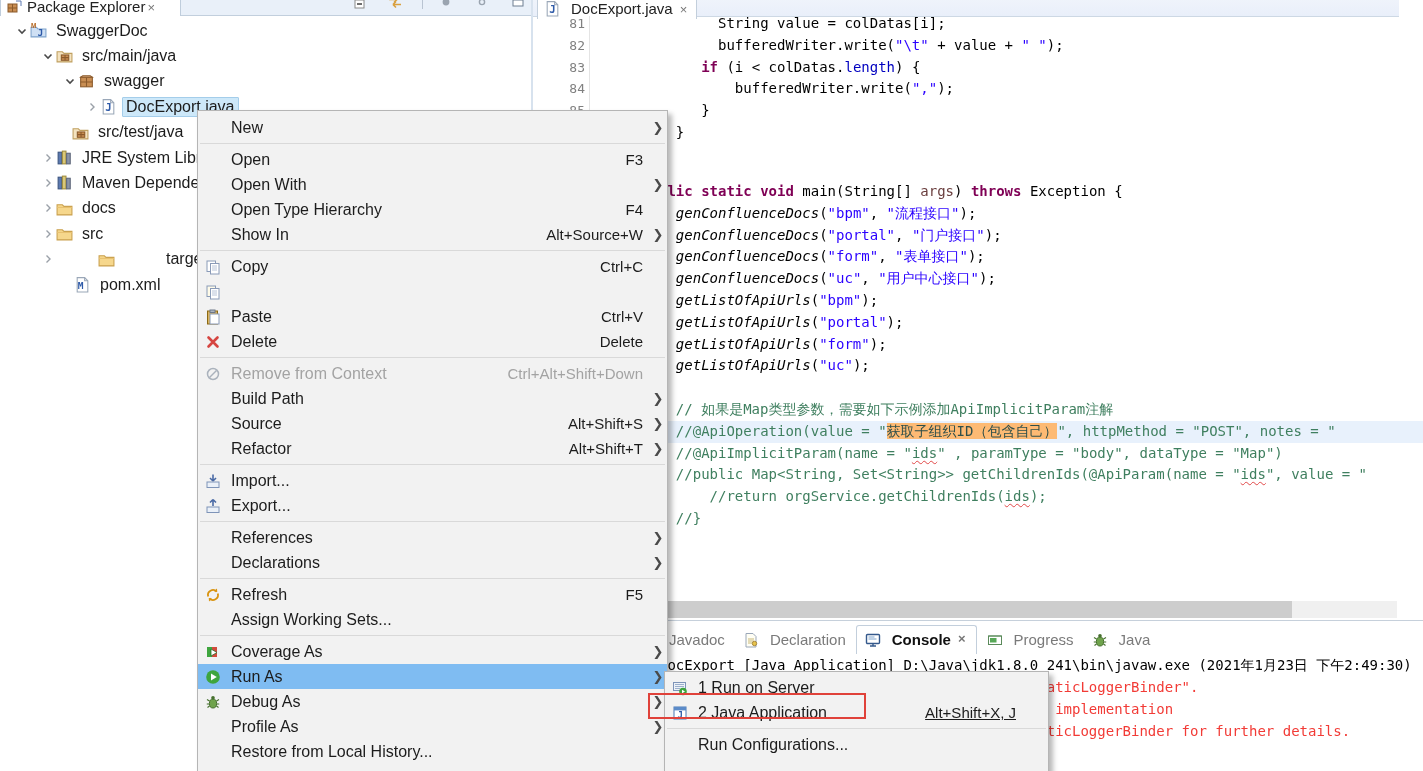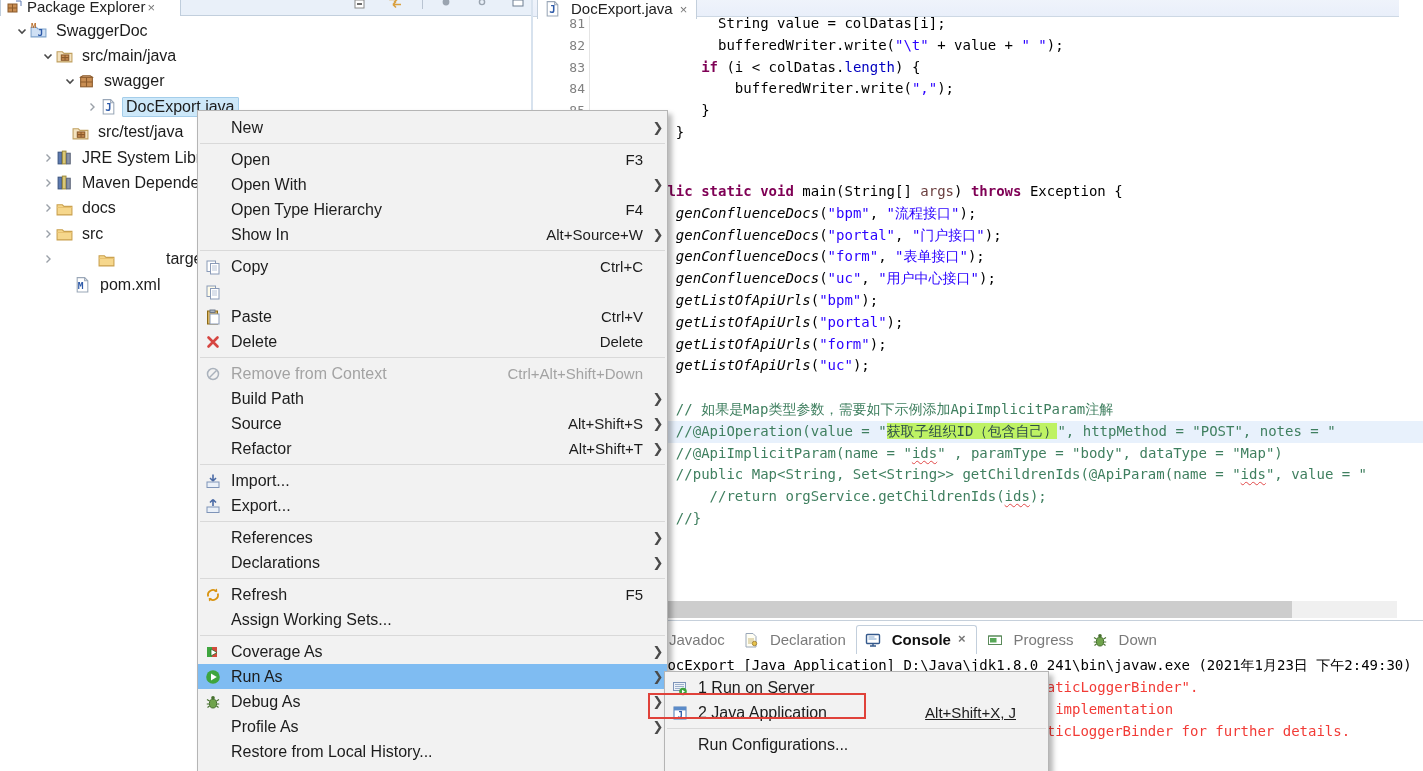--- a/index.html
+++ b/index.html
@@ -34,21 +34,21 @@
   #code{position:absolute;left:67px;top:0;right:0;bottom:24px;font-size:14px;overflow:hidden;}
   .cl{position:absolute;left:0;right:0;height:22px;line-height:21px;white-space:pre;}
   .cl.band{background:#e8f1fc;}
   .t-d{color:#000}
   .t-k{color:#7f0055;font-weight:bold}
   .t-s{color:#2a00ff}
   .t-f{color:#0000c0}
   .t-m{color:#000;font-style:italic}
   .t-c{color:#3f7f5f}
   .t-p{color:#6a3e3e}
-  .t-sel{background:#bef264;color:#2f4f4a;}
+  .t-sel{background:#fdba74;color:#2f4f4a;}
   .wavy{text-decoration:underline;text-decoration-style:wavy;text-decoration-color:#e14848;text-decoration-thickness:1px;text-underline-offset:2px;}
   #ed-hscroll{position:absolute;left:4px;right:26px;bottom:2px;height:17px;background:#f0f0f0;}
   #ed-hthumb{position:absolute;left:0;top:0;height:17px;width:755px;background:#cdcdcd;}
 
   
   #bottom{position:absolute;left:533px;top:620px;right:0;bottom:0;background:#fff;border-top:1px solid #c6d0db;}
   #b-tabs{position:absolute;left:128px;top:2px;height:31px;display:flex;align-items:flex-end;gap:2px;font-size:15px;color:#7a7a7a;}
   .b-tab{display:flex;gap:5px;padding:5px 8px 6px 8px;white-space:nowrap;}
   .b-tab.active{background:#fff;border:1px solid #c3cfdc;border-bottom:none;border-radius:3px 3px 0 0;color:#111;font-weight:bold;}
   #console-out{position:absolute;left:126px;top:34px;right:0;bottom:0;font-size:14px;}
@@ -354,21 +354,21 @@
           <span>Progress</span>
         </div>
         <div class="b-tab">
           <span class="ic">
             <svg width="16" height="16" viewBox="0 0 16 16">
               <ellipse cx="8" cy="9.5" rx="3.6" ry="4.5" fill="#6fa34c" stroke="#46702e"></ellipse>
               <circle cx="8" cy="3.8" r="1.8" fill="#46702e"></circle>
               <path d="M4.5 7L2 5.5M4.3 10H1.8M4.5 12l-2 1.5M11.5 7L14 5.5M11.7 10h2.5M11.5 12l2 1.5" stroke="#46702e" stroke-width="1.1"></path>
             </svg>
           </span>
-          <span>Down</span>
+          <span>Java</span>
         </div>
       </div>
     <div id="console-out" class="mono">
         <div class="con-line con-black" style="top: 0px; left: 0px;">DocExport [Java Application] D:\Java\jdk1.8.0_241\bin\javaw.exe (2021年1月23日 下午2:49:30)</div>
         <div class="con-line con-red" style="top: 22px; left: 0px;">SLF4J: Failed to load class "org.slf4j.impl.StaticLoggerBinder".</div>
         <div class="con-line con-red" style="top: 44px; left: 0px;">SLF4J: Defaulting to no-operation (NOP) logger implementation</div>
         <div class="con-line con-red" style="top: 66px; left: 0px;">SLF4J: See http://www.slf4j.org/codes.html#StaticLoggerBinder for further details.</div>
       </div>
   </div>
 

